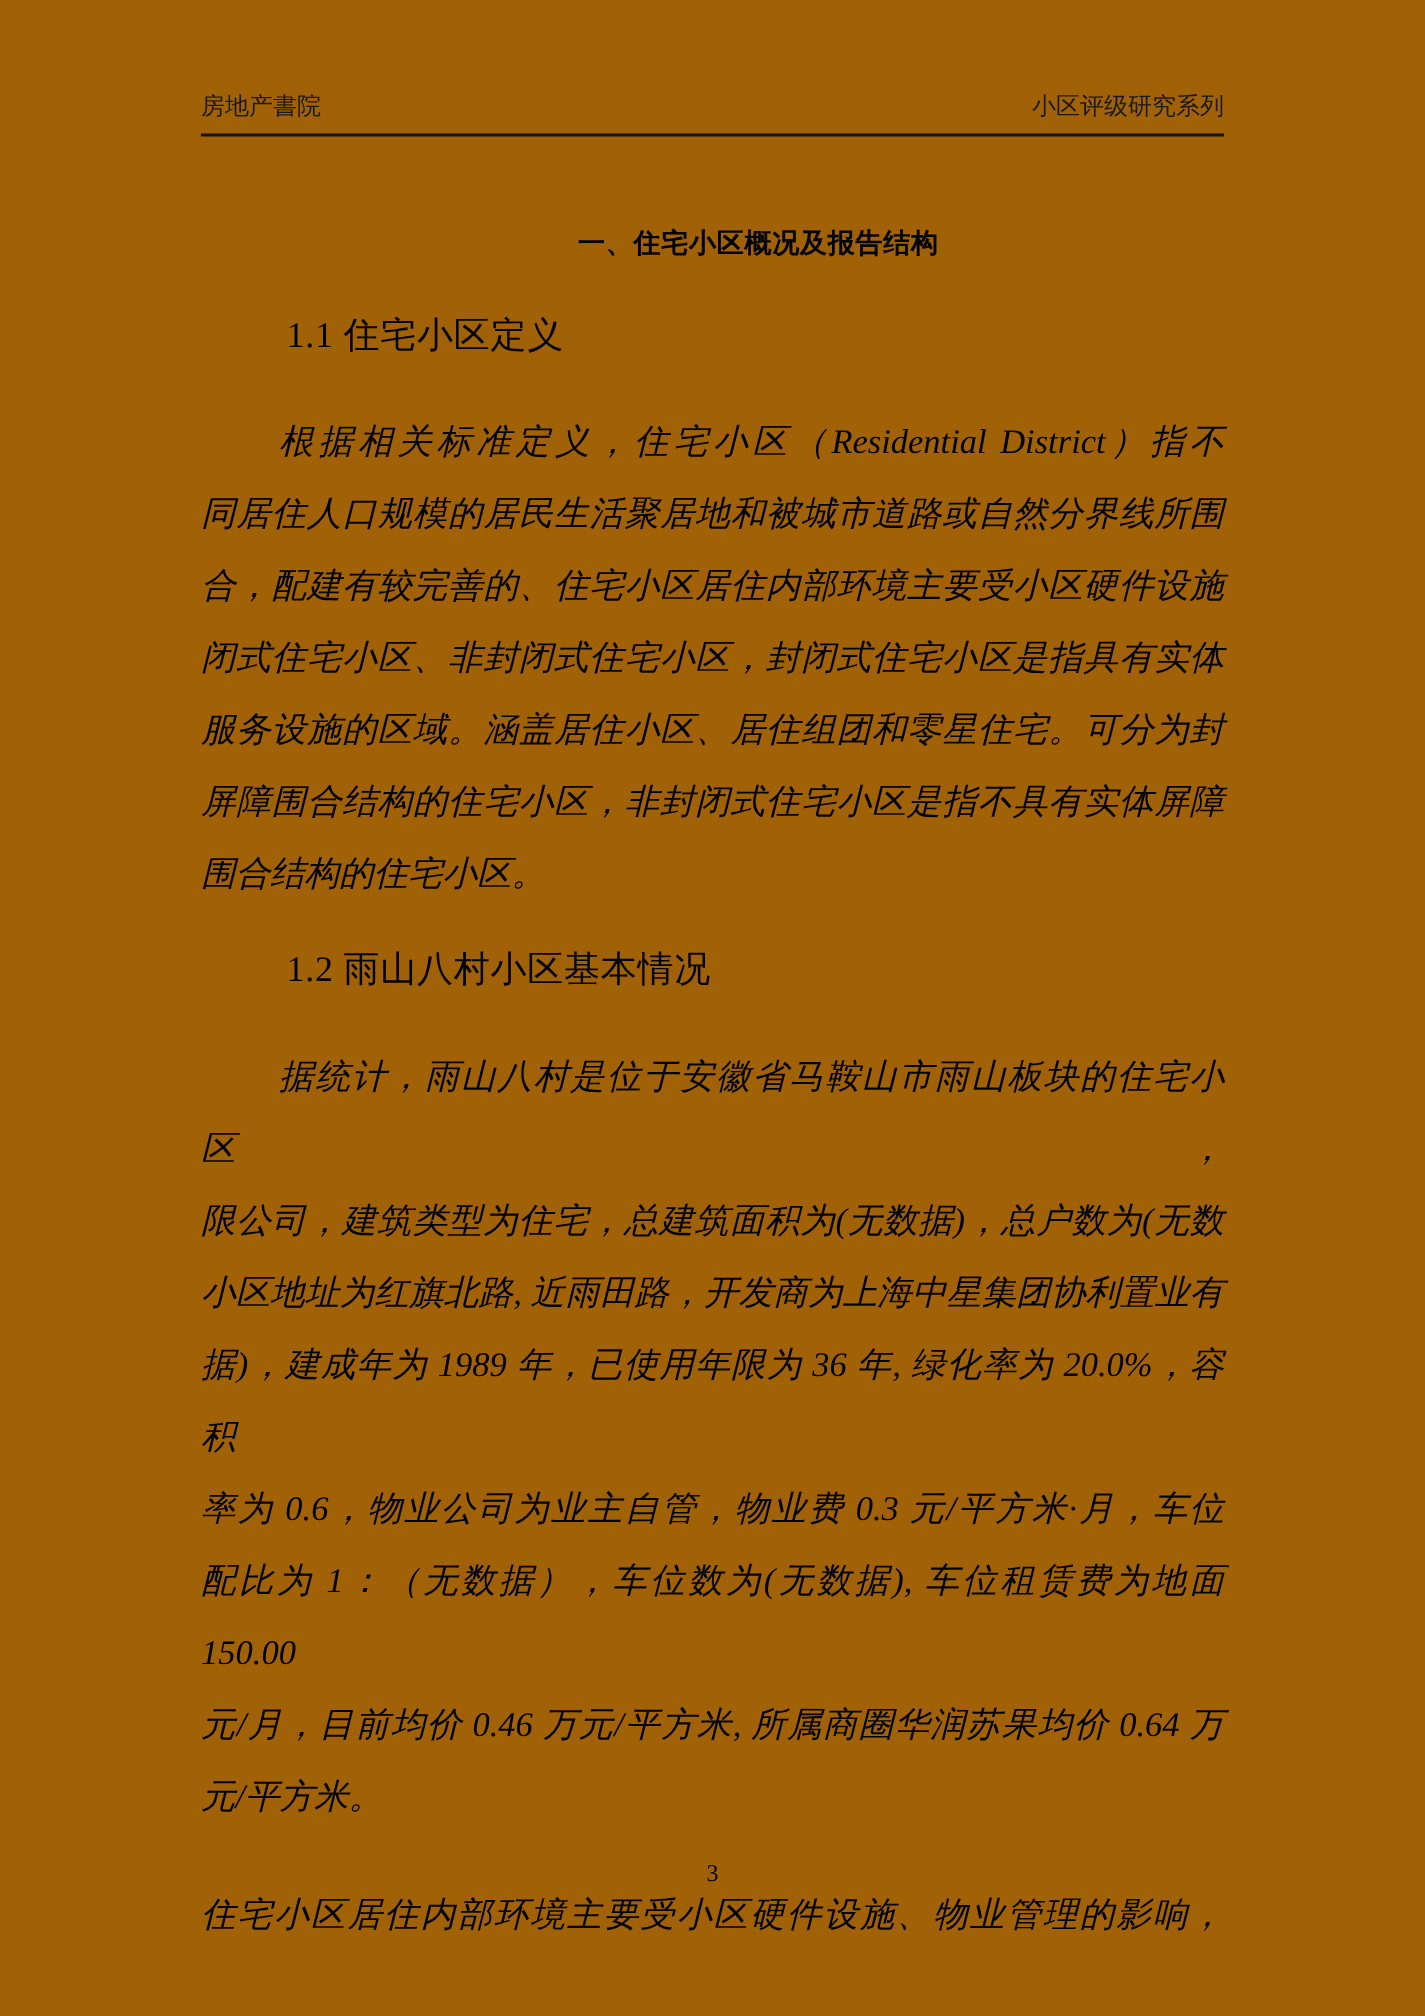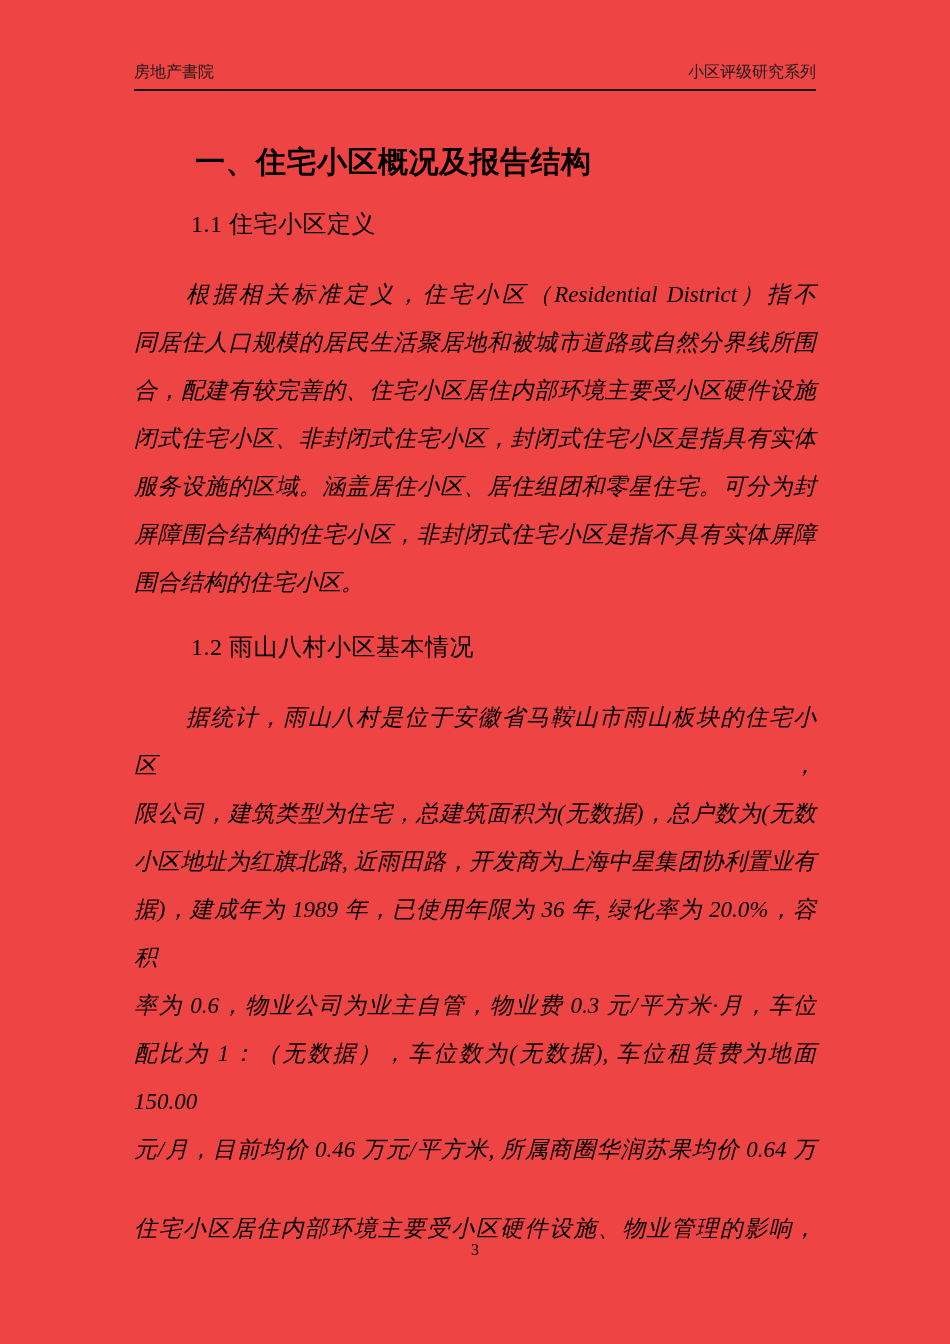--- a/index.html
+++ b/index.html
@@ -3,21 +3,21 @@
 <meta charset="utf-8">
 <style>
   * { margin: 0; padding: 0; box-sizing: border-box; }
   html, body { background: #ffffff; }
   body {
     width: 950px; height: 1344px;
     position: relative; overflow: hidden;
     font-family: "Liberation Serif", "DejaVu Serif", serif;
     color: #000000;
   }
-  .page { position: absolute; inset: 0; background: #ef4444; }
+  .page { position: absolute; inset: 0; background: #a16207; }
 
   
   .header {
     margin: 0 134px;
     padding-top: 62px;
     padding-bottom: 7px;
     border-bottom: 2px solid #141414;
     display: flex;
     justify-content: space-between;
     align-items: flex-end;
@@ -26,24 +26,25 @@
     line-height: 20px;
     color: #1a1a1a;
   }
 
   
   .content { margin: 0 134px; }
 
   .chapter-heading {
     margin-top: 54px;
     padding-left: 61px;
-    font-size: 30px;
+    font-size: 18px;
     font-weight: bold;
     line-height: 34px;
     letter-spacing: 0.5px;
+    text-align: center;
   }
   .section-heading {
     padding-left: 57px;
     font-size: 24px;
     font-weight: normal;
     line-height: 32px;
     letter-spacing: 0.5px;
   }
   .section-heading.first { margin-top: 29px; }
   .section-heading.later { margin-top: 24px; }
@@ -97,20 +98,21 @@
     <div class="section-heading later">1.2 雨山八村小区基本情况</div>
 
     <div class="para">
       <div class="tline indent">据统计，雨山八村是位于安徽省马鞍山市雨山板块的住宅小区，</div>
       <div class="tline">限公司，建筑类型为住宅，总建筑面积为(无数据)，总户数为(无数</div>
       <div class="tline">小区地址为红旗北路, 近雨田路，开发商为上海中星集团协利置业有</div>
       <div class="tline">据)，建成年为 1989 年，已使用年限为 36 年, 绿化率为 20.0%，容积</div>
       <div class="tline">率为 0.6，物业公司为业主自管，物业费 0.3 元/平方米·月，车位</div>
       <div class="tline">配比为 1：（无数据），车位数为(无数据), 车位租赁费为地面 150.00</div>
       <div class="tline">元/月，目前均价 0.46 万元/平方米, 所属商圈华润苏果均价 0.64 万</div>
+      <div class="tline end">元/平方米。</div>
     </div>
 
 
     <div class="para">
       <div class="tline">住宅小区居住内部环境主要受小区硬件设施、物业管理的影响，</div>
     </div>
 
   </div>
 
   <div class="footer">

